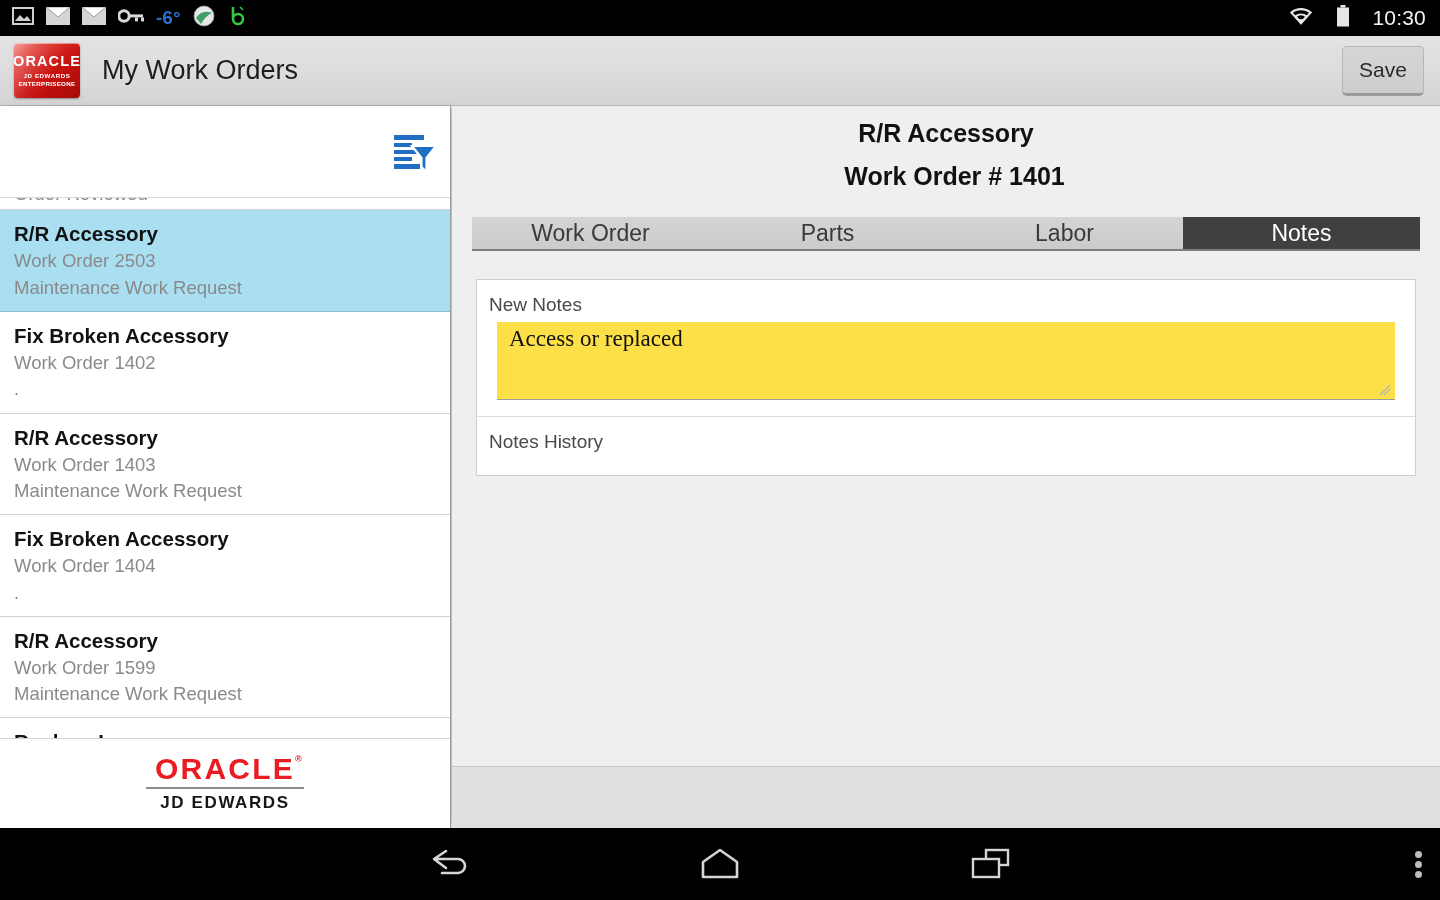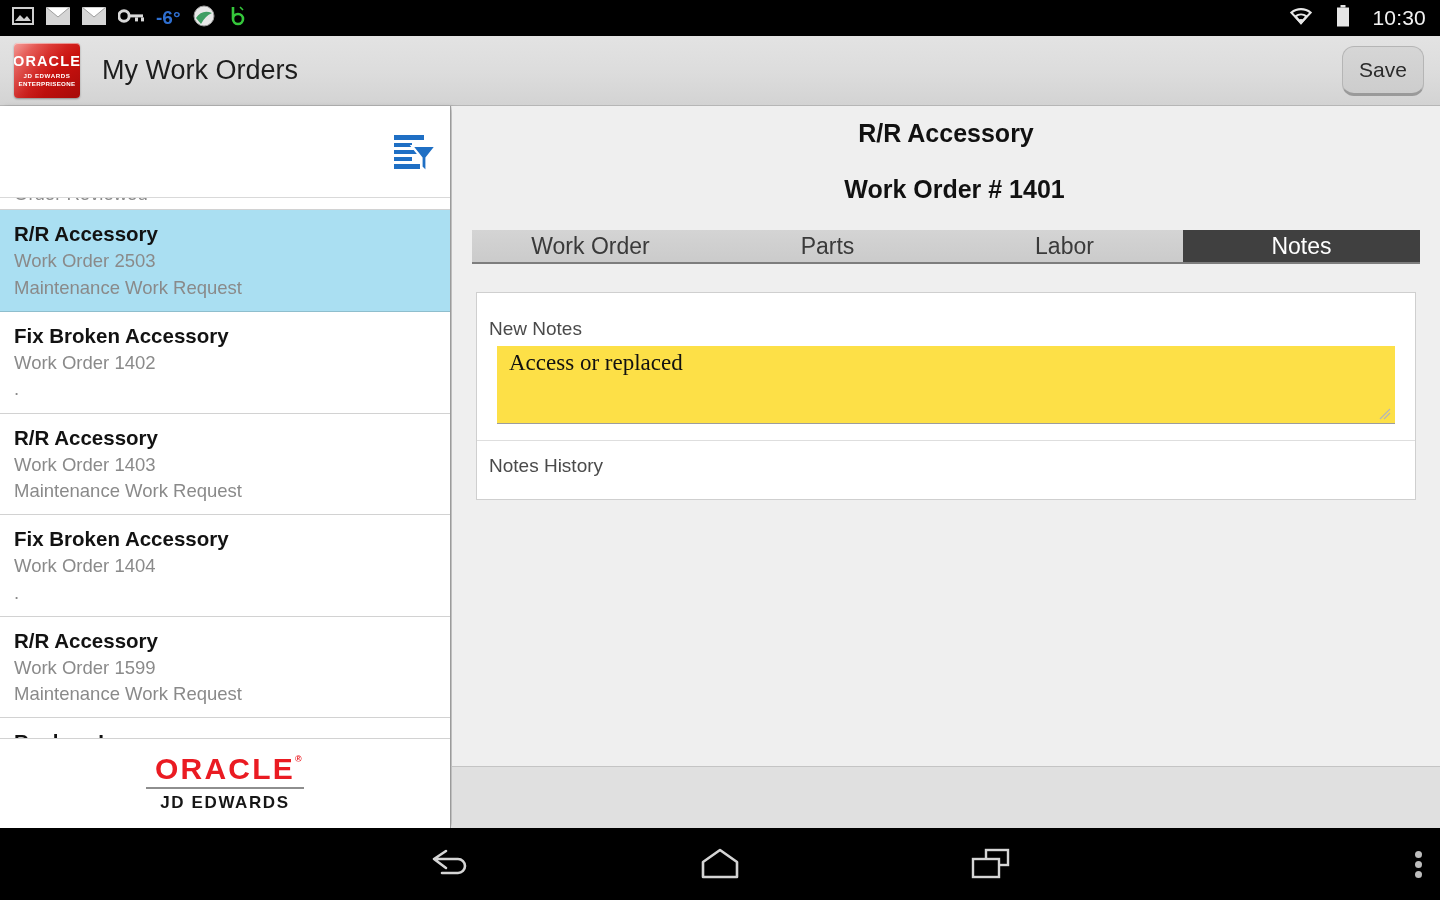--- a/index.html
+++ b/index.html
@@ -47,21 +47,21 @@
   .logo-o { font-size: 14.5px; font-weight: bold; letter-spacing: 1.1px; line-height: 1.05; }
   .logo-s1 { font-size: 6.2px; font-weight: bold; letter-spacing: .55px; margin-top: 3px; line-height: 1.25; }
   .logo-s2 { font-size: 6.2px; font-weight: bold; letter-spacing: .3px; line-height: 1.25; }
   .app-title { margin-left: 22px; font-size: 27px; color: #1d1d1d; font-weight: normal; }
   .save-btn {
     margin-left: auto; margin-right: 16px;
     width: 82px; height: 50px;
     background: linear-gradient(to bottom,#d6d6d6,#cdcdcd);
     border: 1px solid #b5b5b5;
     border-bottom: 3px solid #9a9a9a;
-    border-radius: 12px;
+    border-radius: 5px;
     font-size: 21px; color: #2b2b2b;
     display: flex; align-items: center; justify-content: center;
     cursor: pointer;
   }
 
   
   .content { position: absolute; top: 106px; left: 0; width: 1440px; height: 722px; background: #efefef; }
 
   
   .left-panel {
@@ -88,36 +88,36 @@
   }
   .fl-oracle { color: #ea1b22; font-size: 30px; font-weight: bold; letter-spacing: 2.2px; line-height: 1; position: relative; }
   .fl-oracle sup { font-size: 9px; position: absolute; top: 1px; right: -9px; }
   .fl-rule { width: 158px; height: 2px; background: #8e8e8e; margin: 3px 0 4px 0; }
   .fl-jde { color: #161616; font-size: 17px; font-weight: bold; letter-spacing: 1.6px; }
 
   
   .right-panel { position: absolute; top: 0; left: 452px; width: 988px; height: 722px; background: #efefef; }
   .detail-head { padding-top: 10px; text-align: center; }
   .detail-line1 { font-size: 25px; font-weight: bold; color: #111; line-height: 1.42; }
-  .detail-line2 { font-size: 25px; font-weight: bold; color: #111; line-height: 1.42; margin-top: 20px; padding-left: 17px; }
+  .detail-line2 { font-size: 25px; font-weight: bold; color: #111; line-height: 1.42; margin-top: 7px; padding-left: 17px; }
 
   .tabs { margin: 23px 20px 0 20px; height: 34px; display: flex; border-bottom: 2px solid #7d7d7d; }
   .tab {
     flex: 1; display: flex; align-items: center; justify-content: center;
     background: linear-gradient(to bottom,#d4d4d4,#cbcbcb);
     font-size: 23px; color: #3a3a3a; cursor: pointer;
   }
   .tab.active { background: #404040; color: #fff; }
 
   .notes-card {
     margin: 28px 24px 0 24px;
     background: #fff; border: 1px solid #cfcfcf;
   }
   .nc-section { padding: 14px 12px 0 12px; }
-  .nc-label { font-size: 19px; color: #4a4a4a; margin-top: 11px; }
+  .nc-label { font-size: 19px; color: #4a4a4a; }
   .notes-input-wrap { position: relative; margin: 6px 0 0 0; padding: 0 8px 0 8px; }
   .notes-textarea {
     width: 100%; height: 78px;
     border: none; border-bottom: 1px solid #9d9d9d;
     font-family: Liberation Serif, serif;
     font-size: 23px; color: #111; background: #fde047;
     padding: 4px 0 0 12px; resize: none; outline: none; overflow: hidden;
   }
   .resize-grip { position: absolute; right: 12px; bottom: 10px; width: 12px; height: 12px; pointer-events: none; }
   .nc-divider { height: 1px; background: #dedede; margin: 12px 0 0 0; }

